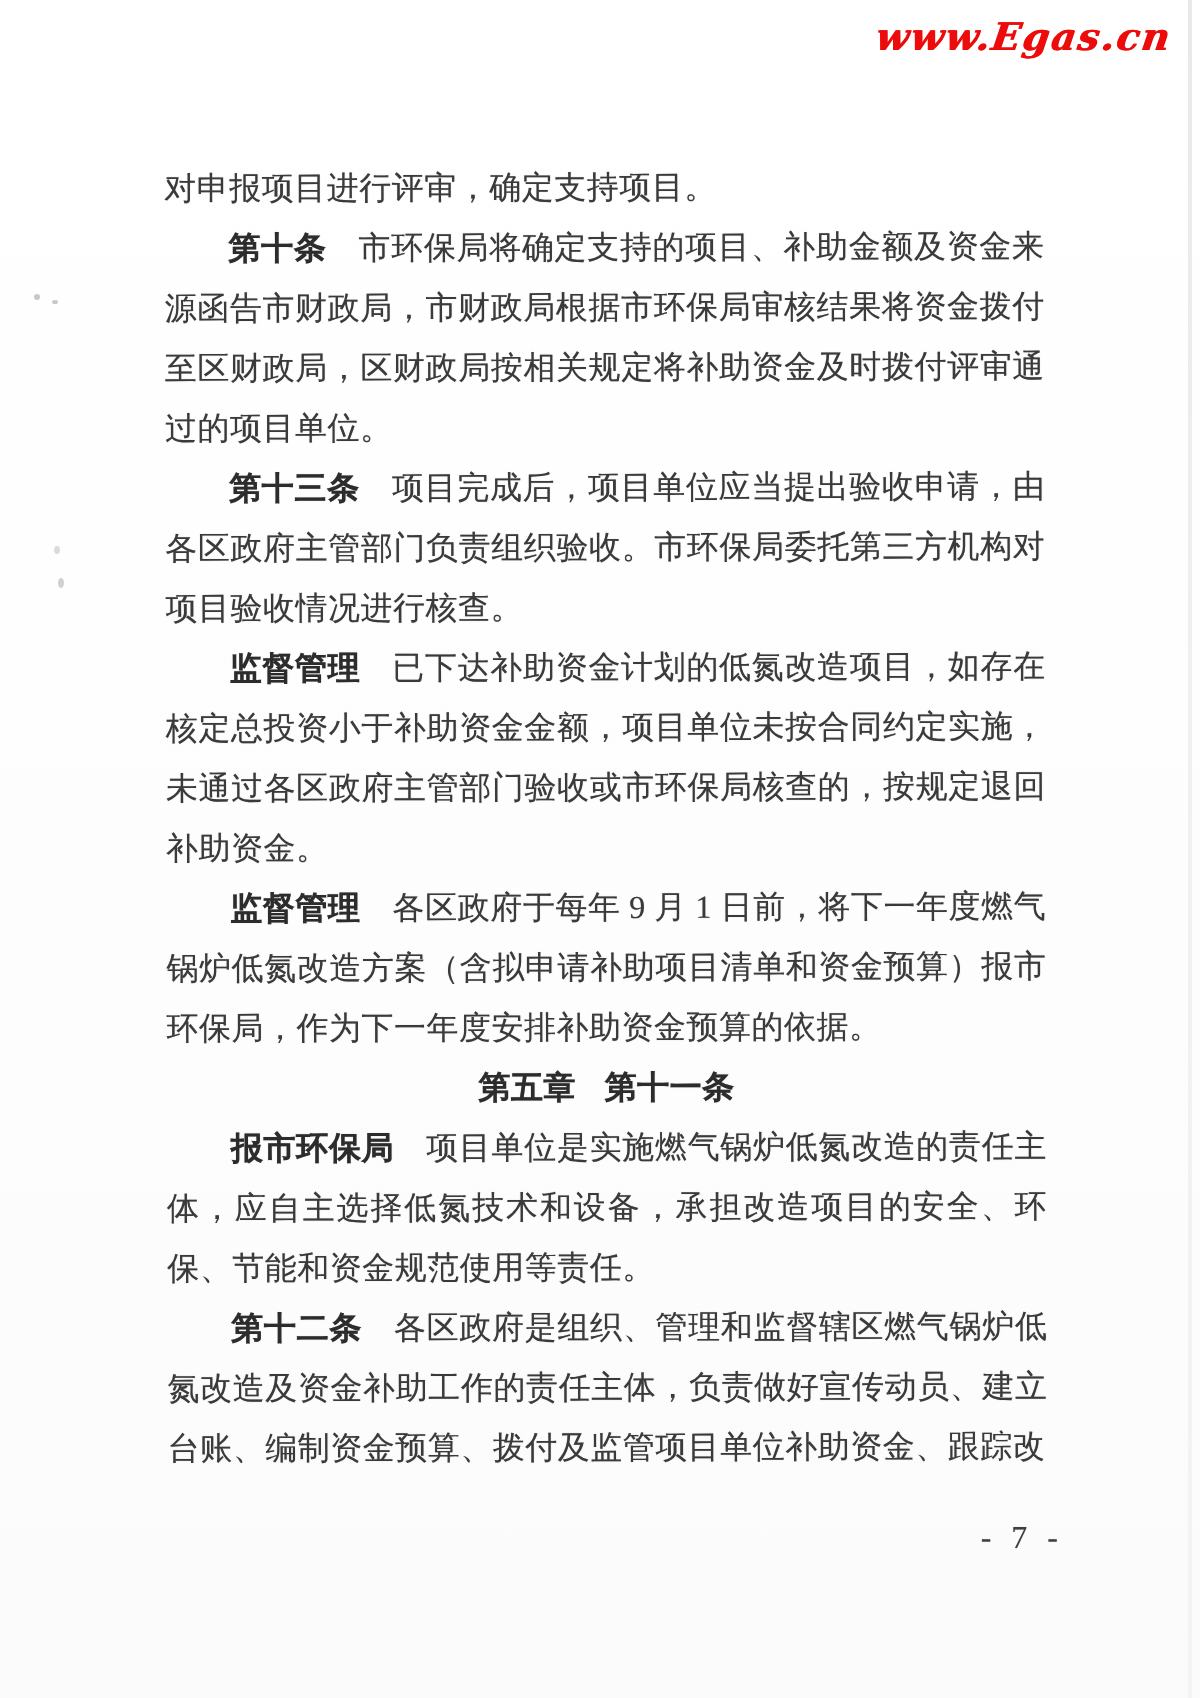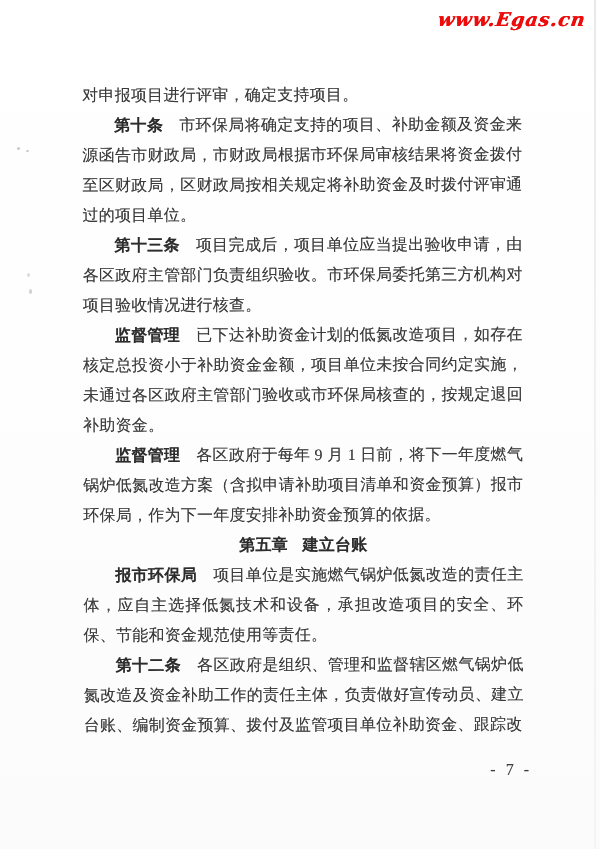--- a/index.html
+++ b/index.html
@@ -124,21 +124,21 @@
 
     <p class="para">
       <span class="art-label">监督管理</span><span>已下达补助资金计划的低氮改造项目，如存在核定总投资小于补助资金金额，项目单位未按合同约定实施，未通过各区政府主管部门验收或市环保局核查的，按规定退回补助资金。</span>
     </p>
 
     <p class="para">
       <span class="art-label">监督管理</span><span>各区政府于每年 9 月 1 日前，将下一年度燃气锅炉低氮改造方案（含拟申请补助项目清单和资金预算）报市环保局，作为下一年度安排补助资金预算的依据。</span>
     </p>
 
     <p class="chapter">
-      <span class="chap-num">第五章</span><span>建立台账</span>
+      <span class="chap-num">第五章</span><span>第十一条</span>
     </p>
 
     <p class="para">
       <span class="art-label">报市环保局</span><span>项目单位是实施燃气锅炉低氮改造的责任主体，应自主选择低氮技术和设备，承担改造项目的安全、环保、节能和资金规范使用等责任。</span>
     </p>
 
     <p class="para">
       <span class="art-label">第十二条</span><span>各区政府是组织、管理和监督辖区燃气锅炉低氮改造及资金补助工作的责任主体，负责做好宣传动员、建立台账、编制资金预算、拨付及监管项目单位补助资金、跟踪改</span>
     </p>
 

